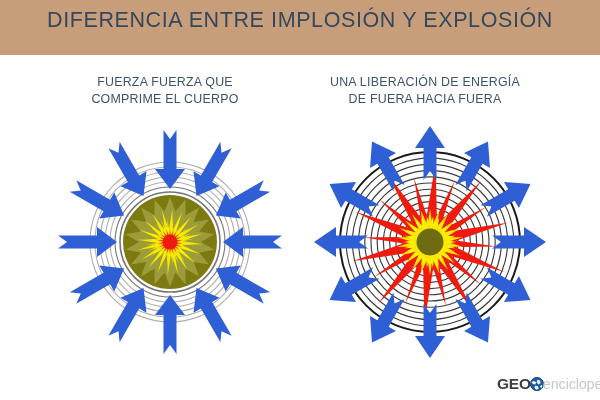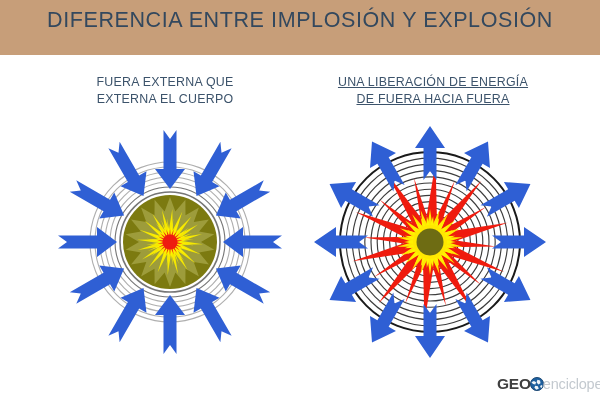--- a/index.html
+++ b/index.html
@@ -43,21 +43,21 @@
   .caption {
     position: absolute;
     text-align: center;
     color: #3c536b;
     font-size: 12.4px;
     line-height: 17px;
     letter-spacing: 0.25px;
     font-weight: 400;
   }
   #caption-left  { left: 40px;  top: 74px; width: 250px; }
-  #caption-right { left: 308px; top: 74px; width: 250px; text-decoration: underline; }
+  #caption-right { left: 300px; top: 74px; width: 250px; }
   .caption-line { display: block; white-space: nowrap; }
 
   
   .stage {
     position: absolute;
     top: 122px;
     width: 240px;
     height: 240px;
   }
   #stage-implosion { left: 50px; }
@@ -94,22 +94,22 @@
     margin-left: -1px;
   }
 </style>
 </head>
 <body>
 
 <div id="header-bar"></div>
 <div id="page-title">DIFERENCIA ENTRE IMPLOSIÓN Y EXPLOSIÓN</div>
 
 <div class="caption" id="caption-left">
-  <span class="caption-line">FUERA EXTERNA QUE</span>
-  <span class="caption-line">EXTERNA EL CUERPO</span>
+  <span class="caption-line">FUERZA FUERZA QUE</span>
+  <span class="caption-line">COMPRIME EL CUERPO</span>
 </div>
 <div class="caption" id="caption-right">
   <span class="caption-line">UNA LIBERACIÓN DE ENERGÍA</span>
   <span class="caption-line">DE FUERA HACIA FUERA</span>
 </div>
 
 <div class="stage" id="stage-implosion">
   <svg viewBox="0 0 240 240" xmlns="http://www.w3.org/2000/svg">
     <g id="imp-rings">
         <circle cx="120" cy="120" r="50" fill="none" stroke="#6f6f6f" stroke-width="1.6" opacity="0.95"></circle>

